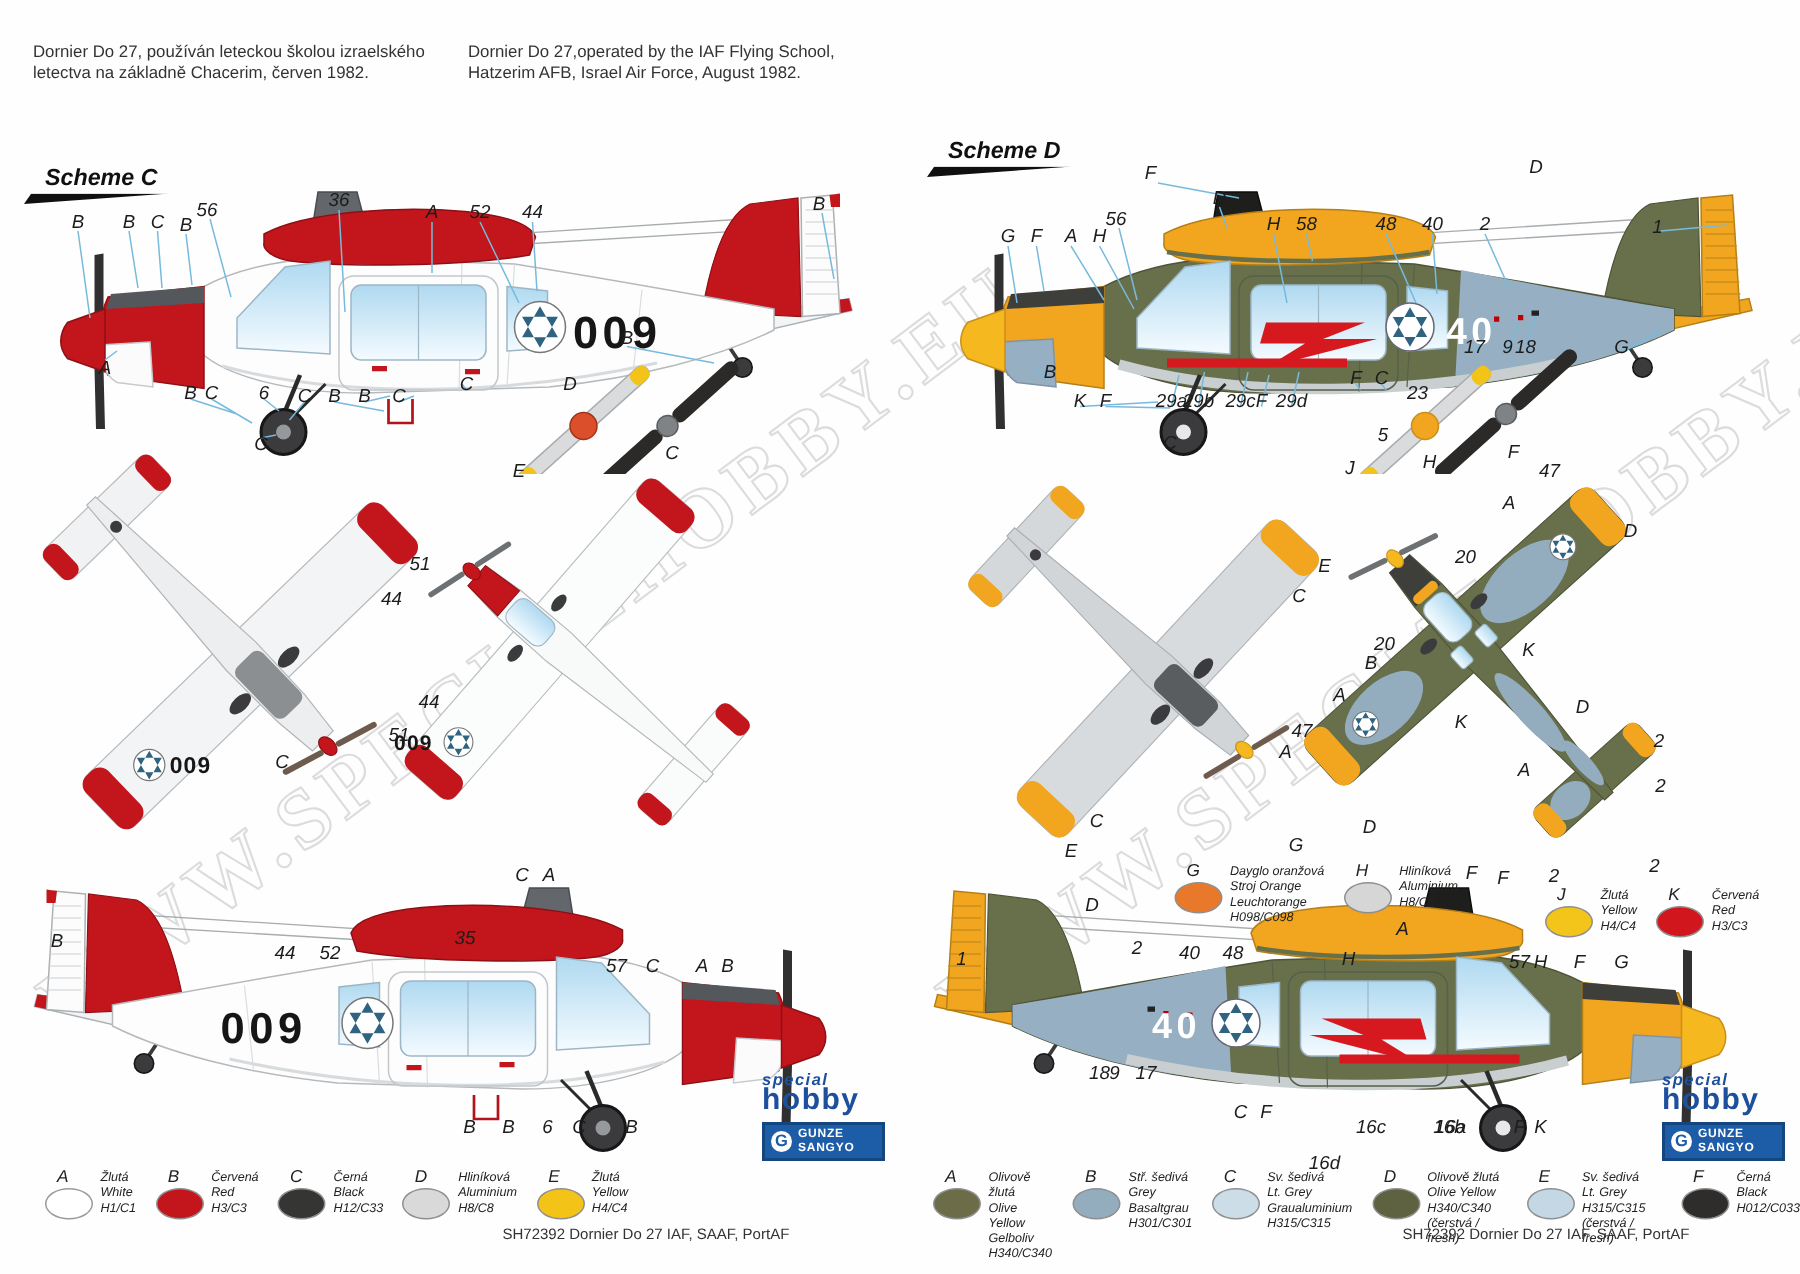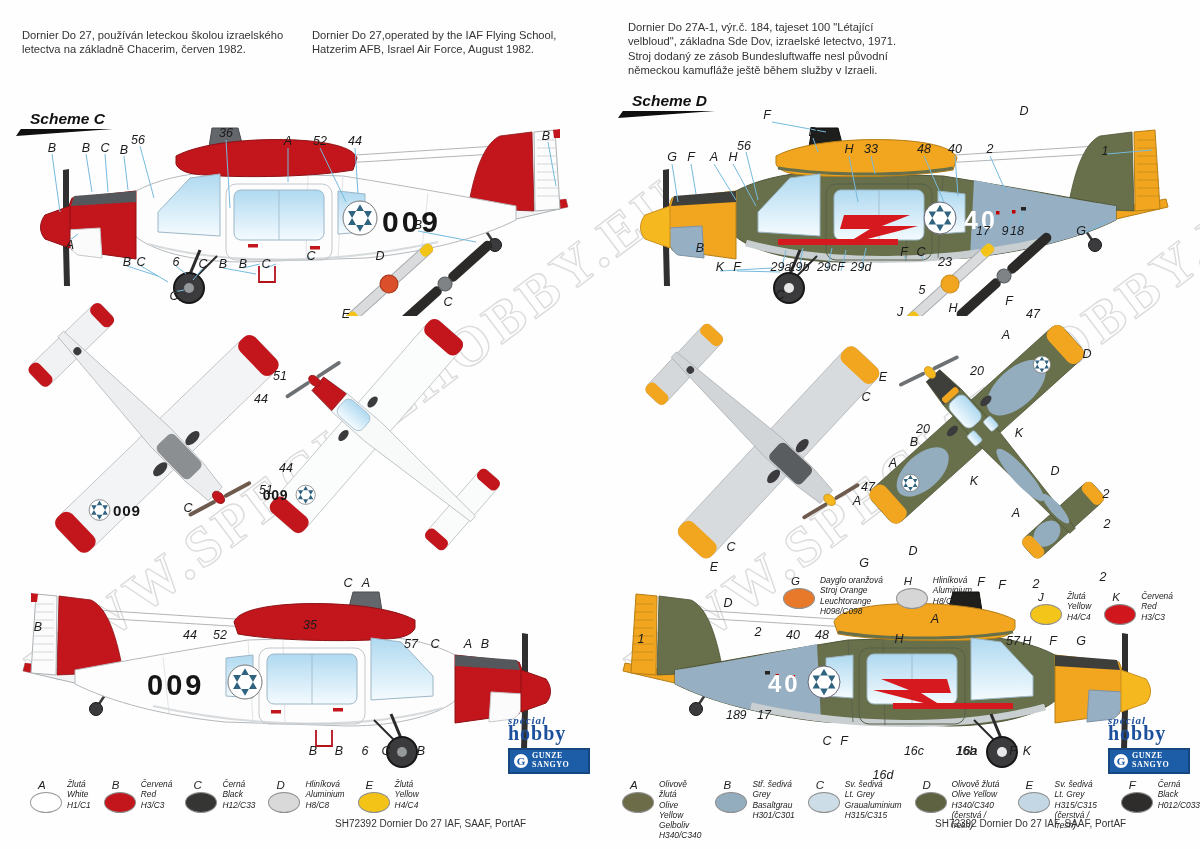--- a/index.html
+++ b/index.html
@@ -19,21 +19,21 @@
   .callout-layer{position:absolute;inset:0;pointer-events:none;}
   .callout{position:absolute;transform:translate(-50%,-50%);font-style:italic;font-size:12.5px;
            color:#1c1c1c;white-space:nowrap;}
   .legend{position:absolute;display:flex;gap:13px;}
   .legend-item{display:flex;gap:5px;}
   .legend-col{display:flex;flex-direction:column;align-items:flex-start;}
   .legend-letter{font-style:italic;font-size:11.5px;color:#222;margin-left:8px;}
   .swatch{display:block;width:30px;height:19px;border-radius:50%;border:1px solid #8f8f8f;margin-top:1px;}
   .legend-lines{font-style:italic;font-size:8.4px;line-height:1.22;color:#222;}
   .footer{position:absolute;font-size:10px;color:#333;text-align:left;}
-  .brandbox{position:absolute;width:88px;font-family:Liberation Serif, serif;}
+  .brandbox{position:absolute;width:88px;}
   .sh-logo{color:#1c4f9c;line-height:1;}
   .sh-script{font-style:italic;font-weight:bold;font-size:11px;letter-spacing:1px;}
   .sh-hobby{font-weight:bold;font-size:20px;letter-spacing:1px;margin-top:-3px;}
   .gunze{margin-top:5px;background:#1d5da8;color:#fff;display:flex;align-items:center;gap:4px;
          padding:2px 4px;border:2px solid #14477f;width:70px;}
   .gunze-g{width:14px;height:14px;border-radius:50%;background:#fff;color:#1d5da8;font-weight:bold;
            font-size:11px;text-align:center;line-height:14px;flex:0 0 auto;}
   .gunze-text{font-size:8px;font-weight:bold;line-height:1.1;letter-spacing:.5px;}
 </style>
 </head>
@@ -347,21 +347,20 @@
           <div>GUNZE</div>
           <div>SANGYO</div>
         </div>
       </div>
     </div>
 
     <div class="footer" style="left:335px;top:818px;width:245px">SH72392  Dornier Do 27 IAF, SAAF, PortAF</div>
   </div>
 
   <div class="page" id="pageR">
-    <div class="caption" style="left:28px;top:20px;width:274px">Dornier Do 27A-1, výr.č. 184, tajeset 100 "Létající velbloud", základna Sde Dov, izraelské letectvo, 1971. Stroj dodaný ze zásob Bundesluftwaffe nesl původní německou kamufláže ještě během služby v Izraeli.</div>
 
     <div class="scheme-label" style="left:32px;top:92px">
       <span>Scheme D</span>
       <div class="scheme-swoosh"></div>
     </div>
 
     <div class="watermark" style="left:14px;top:648px">WWW.SPECIALHOBBY.EU</div>
 
     <svg class="art" style="left:8px;top:116px" width="575" height="200" viewBox="0 0 575 200">
       <use href="#afD"></use>
@@ -447,21 +446,21 @@
         <circle r="16" fill="#fff" stroke="#667"></circle>
           <use href="#star6" fill="#2F6380" transform="scale(1.1)"></use>
       </g>
       <text x="160" y="112" font-size="24" font-weight="bold" letter-spacing="3" fill="#ffffff">40</text>
     </svg>
 
     <div class="callout-layer">
         <span class="callout" style="left: 167px; top: 115px;">F</span>
         <span class="callout" style="left: 213px; top: 132px;">D</span>
         <span class="callout" style="left: 249px; top: 149px;">H</span>
-        <span class="callout" style="left: 271px; top: 149px;">33</span>
+        <span class="callout" style="left: 271px; top: 149px;">58</span>
         <span class="callout" style="left: 324px; top: 149px;">48</span>
         <span class="callout" style="left: 355px; top: 149px;">40</span>
         <span class="callout" style="left: 390px; top: 149px;">2</span>
         <span class="callout" style="left: 424px; top: 111px;">D</span>
         <span class="callout" style="left: 505px; top: 151px;">1</span>
         <span class="callout" style="left: 72px; top: 157px;">G</span>
         <span class="callout" style="left: 91px; top: 157px;">F</span>
         <span class="callout" style="left: 114px; top: 157px;">A</span>
         <span class="callout" style="left: 133px; top: 157px;">H</span>
         <span class="callout" style="left: 144px; top: 146px;">56</span>

